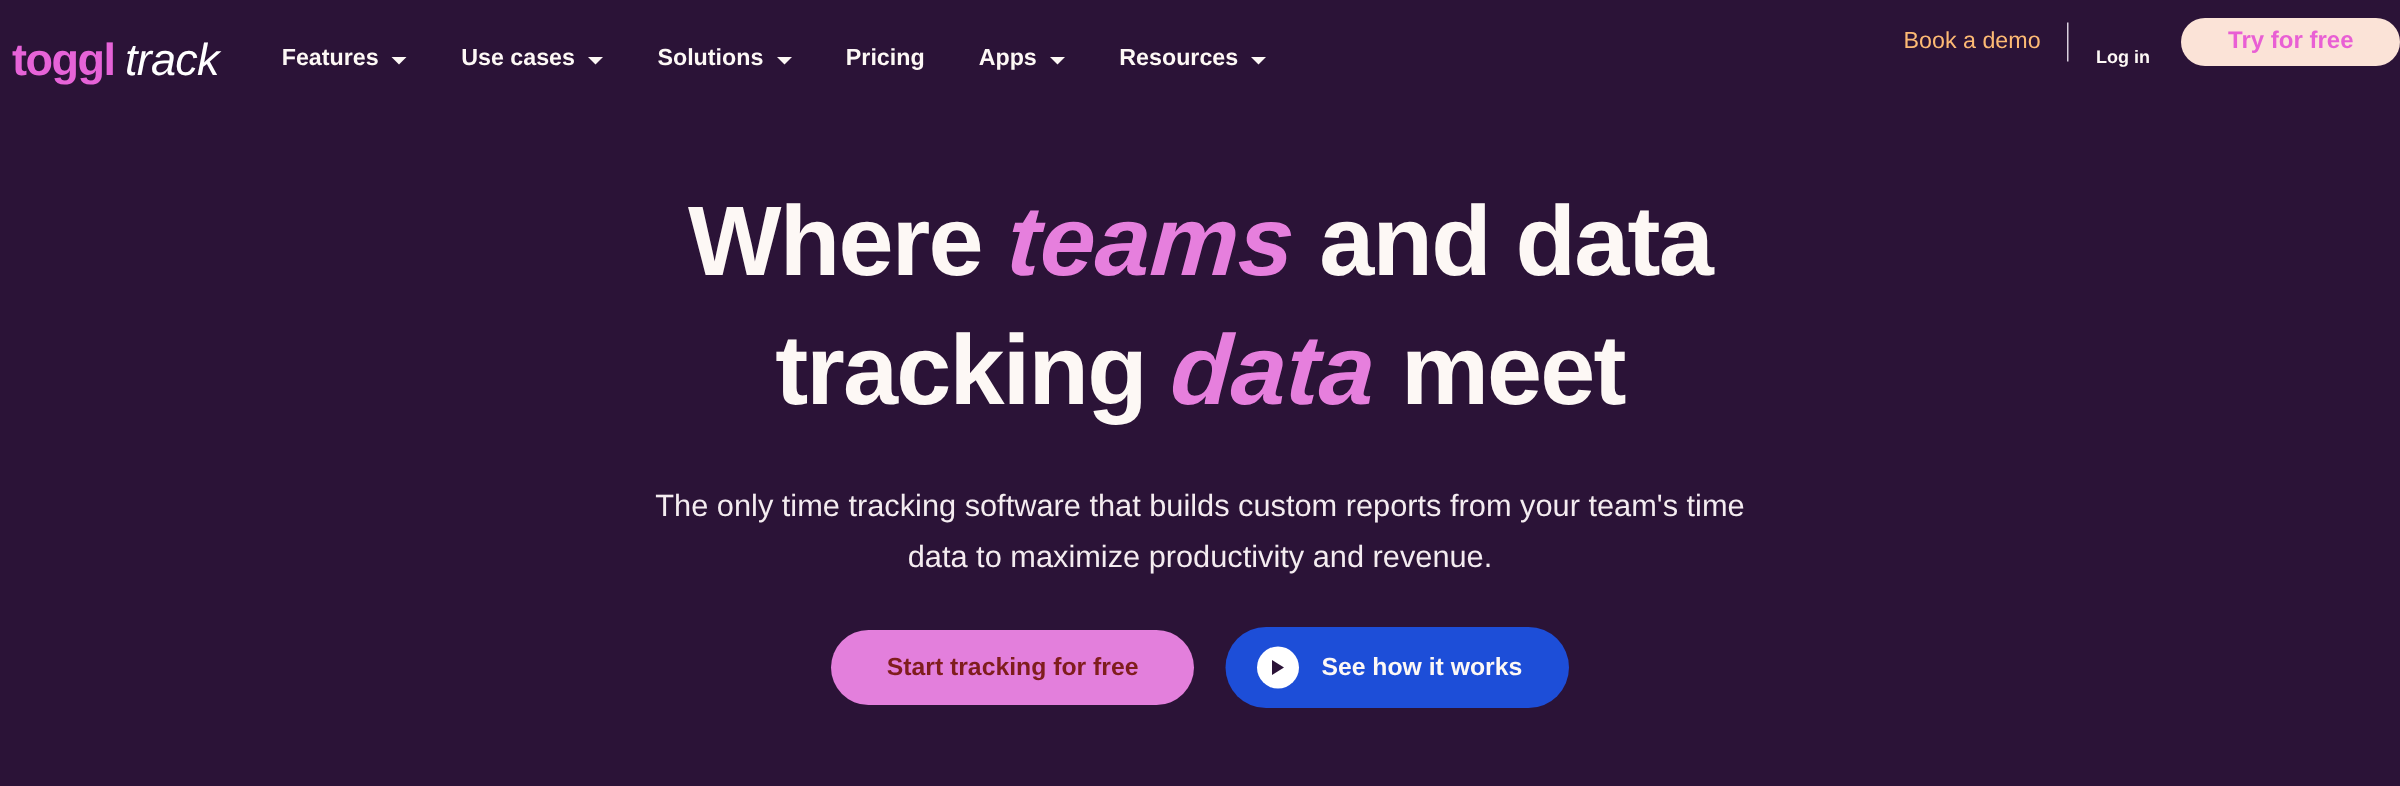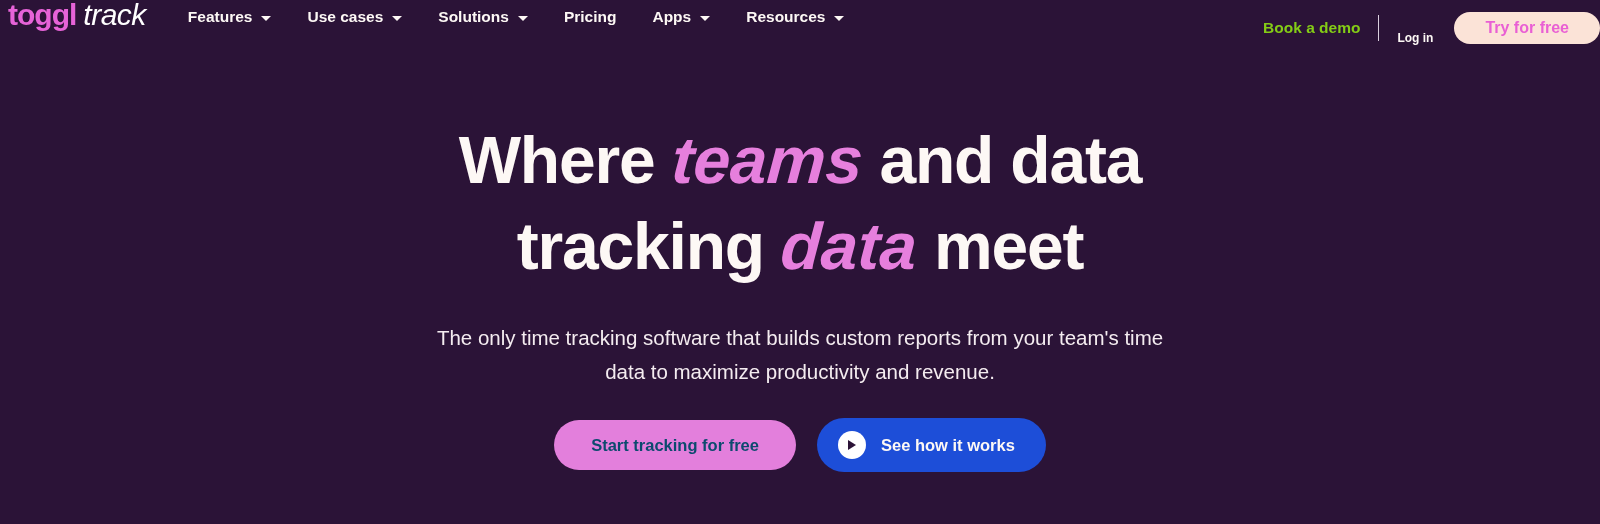--- a/index.html
+++ b/index.html
@@ -23,21 +23,21 @@
     background: #2b1337;
   }
 
   
   .header {
     position: absolute;
     top: 0; left: 0;
     width: 1600px;
     height: 56px;
     display: flex;
-    align-items: flex-start;
+    align-items: flex-end;
   }
 
   .logo {
     display: flex;
     align-items: baseline;
     margin-left: 8px;
     margin-right: 24px;
     font-size: 30px;
     letter-spacing: -0.5px;
     line-height: 1;
@@ -82,23 +82,23 @@
     top: 1px;
   }
 
   .header-right {
     margin-left: auto;
     display: flex;
     align-items: center;
     height: 56px;
   }
   .book-demo {
-    color: #84cc16;
+    color: #fdba74;
     font-size: 15.5px;
-    font-weight: 700;
+    font-weight: 400;
     cursor: pointer;
     white-space: nowrap;
   }
   .divider {
     width: 1px;
     height: 26px;
     background: #d9cfdd;
     margin: 0 18px;
   }
   .login {
@@ -165,21 +165,21 @@
   }
 
   .cta-row {
     margin-top: 29px;
     display: flex;
     align-items: center;
     gap: 21px;
   }
   .btn-primary {
     background: #e37fdc;
-    color: #0c4a6e;
+    color: #7f1d1d;
     font-size: 16.5px;
     font-weight: 700;
     border: none;
     border-radius: 999px;
     padding: 17px 37px;
     cursor: pointer;
     white-space: nowrap;
     font-family: "Liberation Sans", sans-serif;
     line-height: 1;
   }

